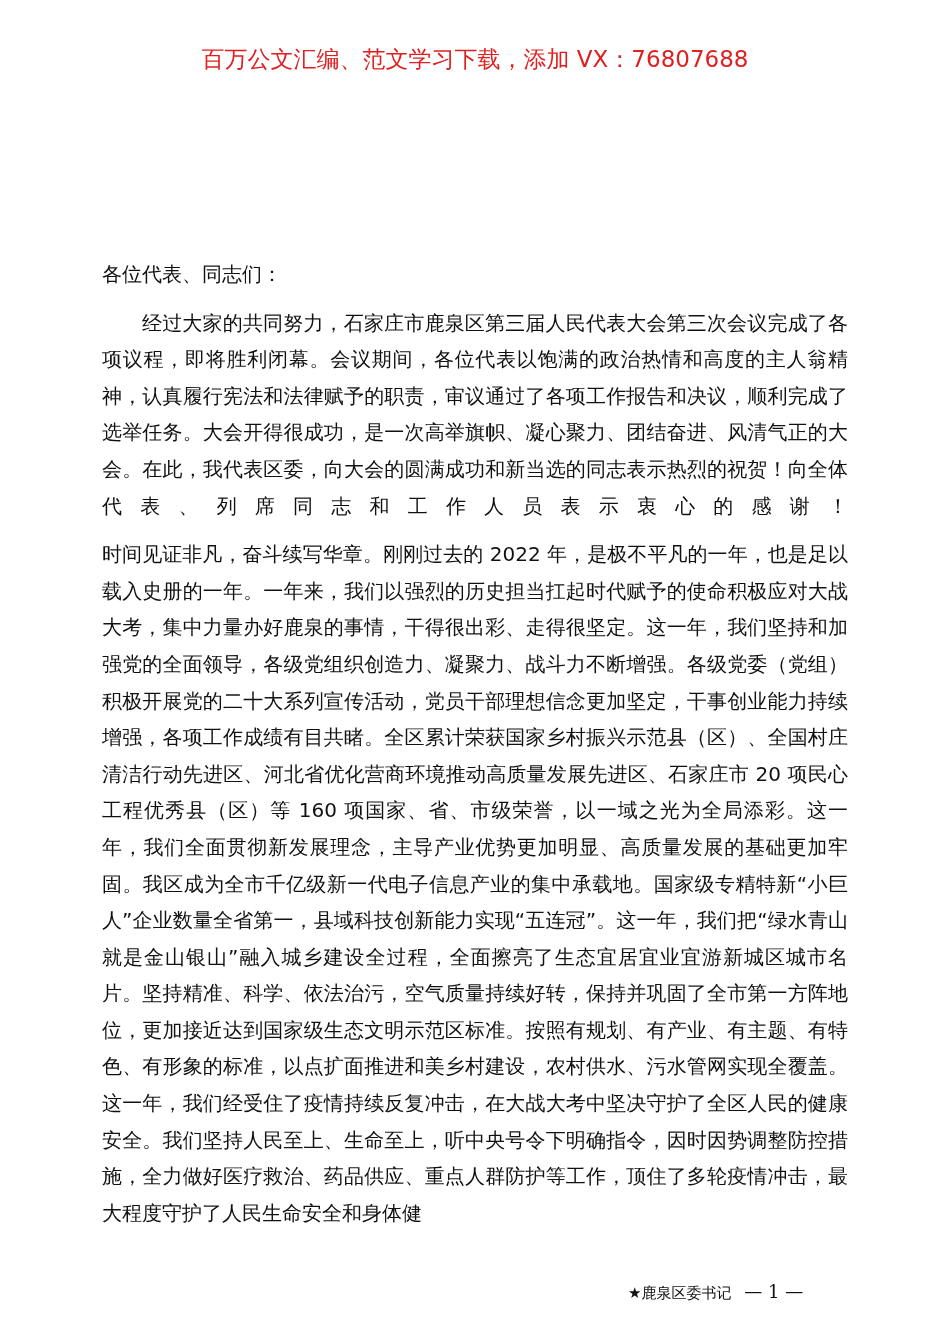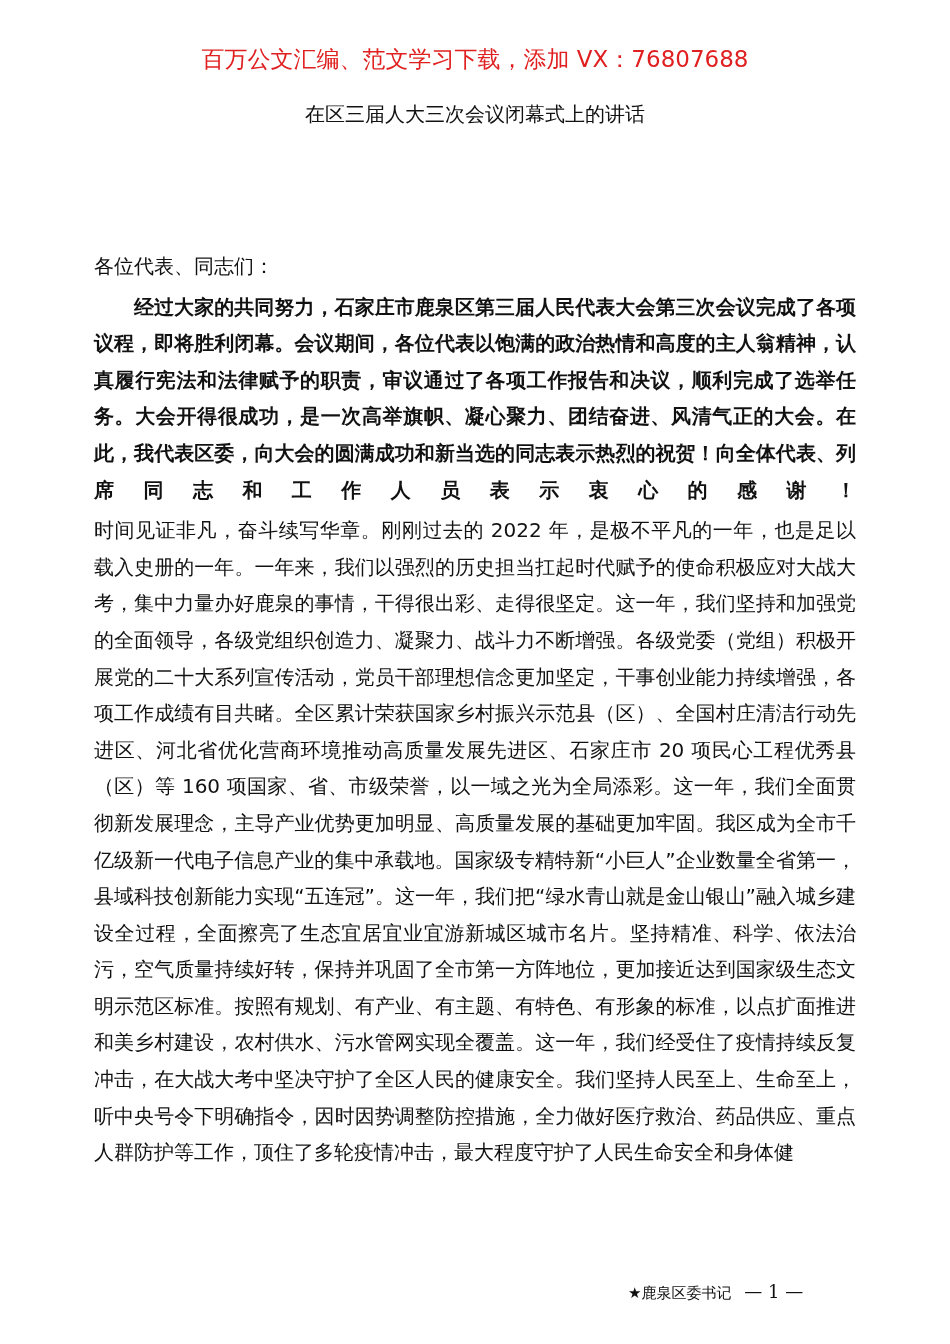--- a/index.html
+++ b/index.html
@@ -5,33 +5,32 @@
     html, body { margin: 0; padding: 0; background: #ffffff; }
     body { width: 950px; height: 1344px; position: relative; overflow: hidden;
            font-family: "DejaVu Sans", "Liberation Sans", sans-serif; color: #111; }
     .watermark { position: absolute; top: 46px; left: 0; width: 950px; text-align: center;
                  color: #e02020; font-size: 23px; line-height: 26px; }
     .title-block { position: absolute; top: 98px; left: 0; width: 950px; text-align: center;
                    font-size: 20px; line-height: 32px; }
     .title-block div { height: 32px; }
     .body-text { position: absolute; top: 244px; left: 90px; width: 770px;
                  font-size: 20px; line-height: 36.6px; text-align: justify; }
-    .body-text p { margin: 4px; }
-    .indent { text-indent: 2em; font-weight: bold; }
+    .body-text p { margin: 12px; }
+    .indent { text-indent: 2em; }
     .footer { position: absolute; top: 1280px; left: 628px; font-size: 15px; line-height: 24px;
               font-family: "DejaVu Sans", sans-serif; white-space: nowrap; }
     .footer .page { font-family: "DejaVu Serif", "Liberation Serif", serif; font-size: 18px; margin-left: 8px; }
   </style>
 </head>
 <body>
 
 <div class="watermark">百万公文汇编、范文学习下载，添加 VX：76807688</div>
 
 <div class="title-block">
-  <div>在区三届人大三次会议闭幕式上的讲话</div>
 </div>
 
 <div class="body-text">
   <p>各位代表、同志们：</p>
   <p class="indent" style="text-align: justify; text-align-last: justify;">经过大家的共同努力，石家庄市鹿泉区第三届人民代表大会第三次会议完成了各项议程，即将胜利闭幕。会议期间，各位代表以饱满的政治热情和高度的主人翁精神，认真履行宪法和法律赋予的职责，审议通过了各项工作报告和决议，顺利完成了选举任务。大会开得很成功，是一次高举旗帜、凝心聚力、团结奋进、风清气正的大会。在此，我代表区委，向大会的圆满成功和新当选的同志表示热烈的祝贺！向全体代表、列席同志和工作人员表示衷心的感谢！</p>
   <p>时间见证非凡，奋斗续写华章。刚刚过去的 2022 年，是极不平凡的一年，也是足以载入史册的一年。一年来，我们以强烈的历史担当扛起时代赋予的使命积极应对大战大考，集中力量办好鹿泉的事情，干得很出彩、走得很坚定。这一年，我们坚持和加强党的全面领导，各级党组织创造力、凝聚力、战斗力不断增强。各级党委（党组）积极开展党的二十大系列宣传活动，党员干部理想信念更加坚定，干事创业能力持续增强，各项工作成绩有目共睹。全区累计荣获国家乡村振兴示范县（区）、全国村庄清洁行动先进区、河北省优化营商环境推动高质量发展先进区、石家庄市 20 项民心工程优秀县（区）等 160 项国家、省、市级荣誉，以一域之光为全局添彩。这一年，我们全面贯彻新发展理念，主导产业优势更加明显、高质量发展的基础更加牢固。我区成为全市千亿级新一代电子信息产业的集中承载地。国家级专精特新“小巨人”企业数量全省第一，县域科技创新能力实现“五连冠”。这一年，我们把“绿水青山就是金山银山”融入城乡建设全过程，全面擦亮了生态宜居宜业宜游新城区城市名片。坚持精准、科学、依法治污，空气质量持续好转，保持并巩固了全市第一方阵地位，更加接近达到国家级生态文明示范区标准。按照有规划、有产业、有主题、有特色、有形象的标准，以点扩面推进和美乡村建设，农村供水、污水管网实现全覆盖。这一年，我们经受住了疫情持续反复冲击，在大战大考中坚决守护了全区人民的健康安全。我们坚持人民至上、生命至上，听中央号令下明确指令，因时因势调整防控措施，全力做好医疗救治、药品供应、重点人群防护等工作，顶住了多轮疫情冲击，最大程度守护了人民生命安全和身体健</p>
 </div>
 
 <div class="footer">
   <span>★鹿泉区委书记</span>

